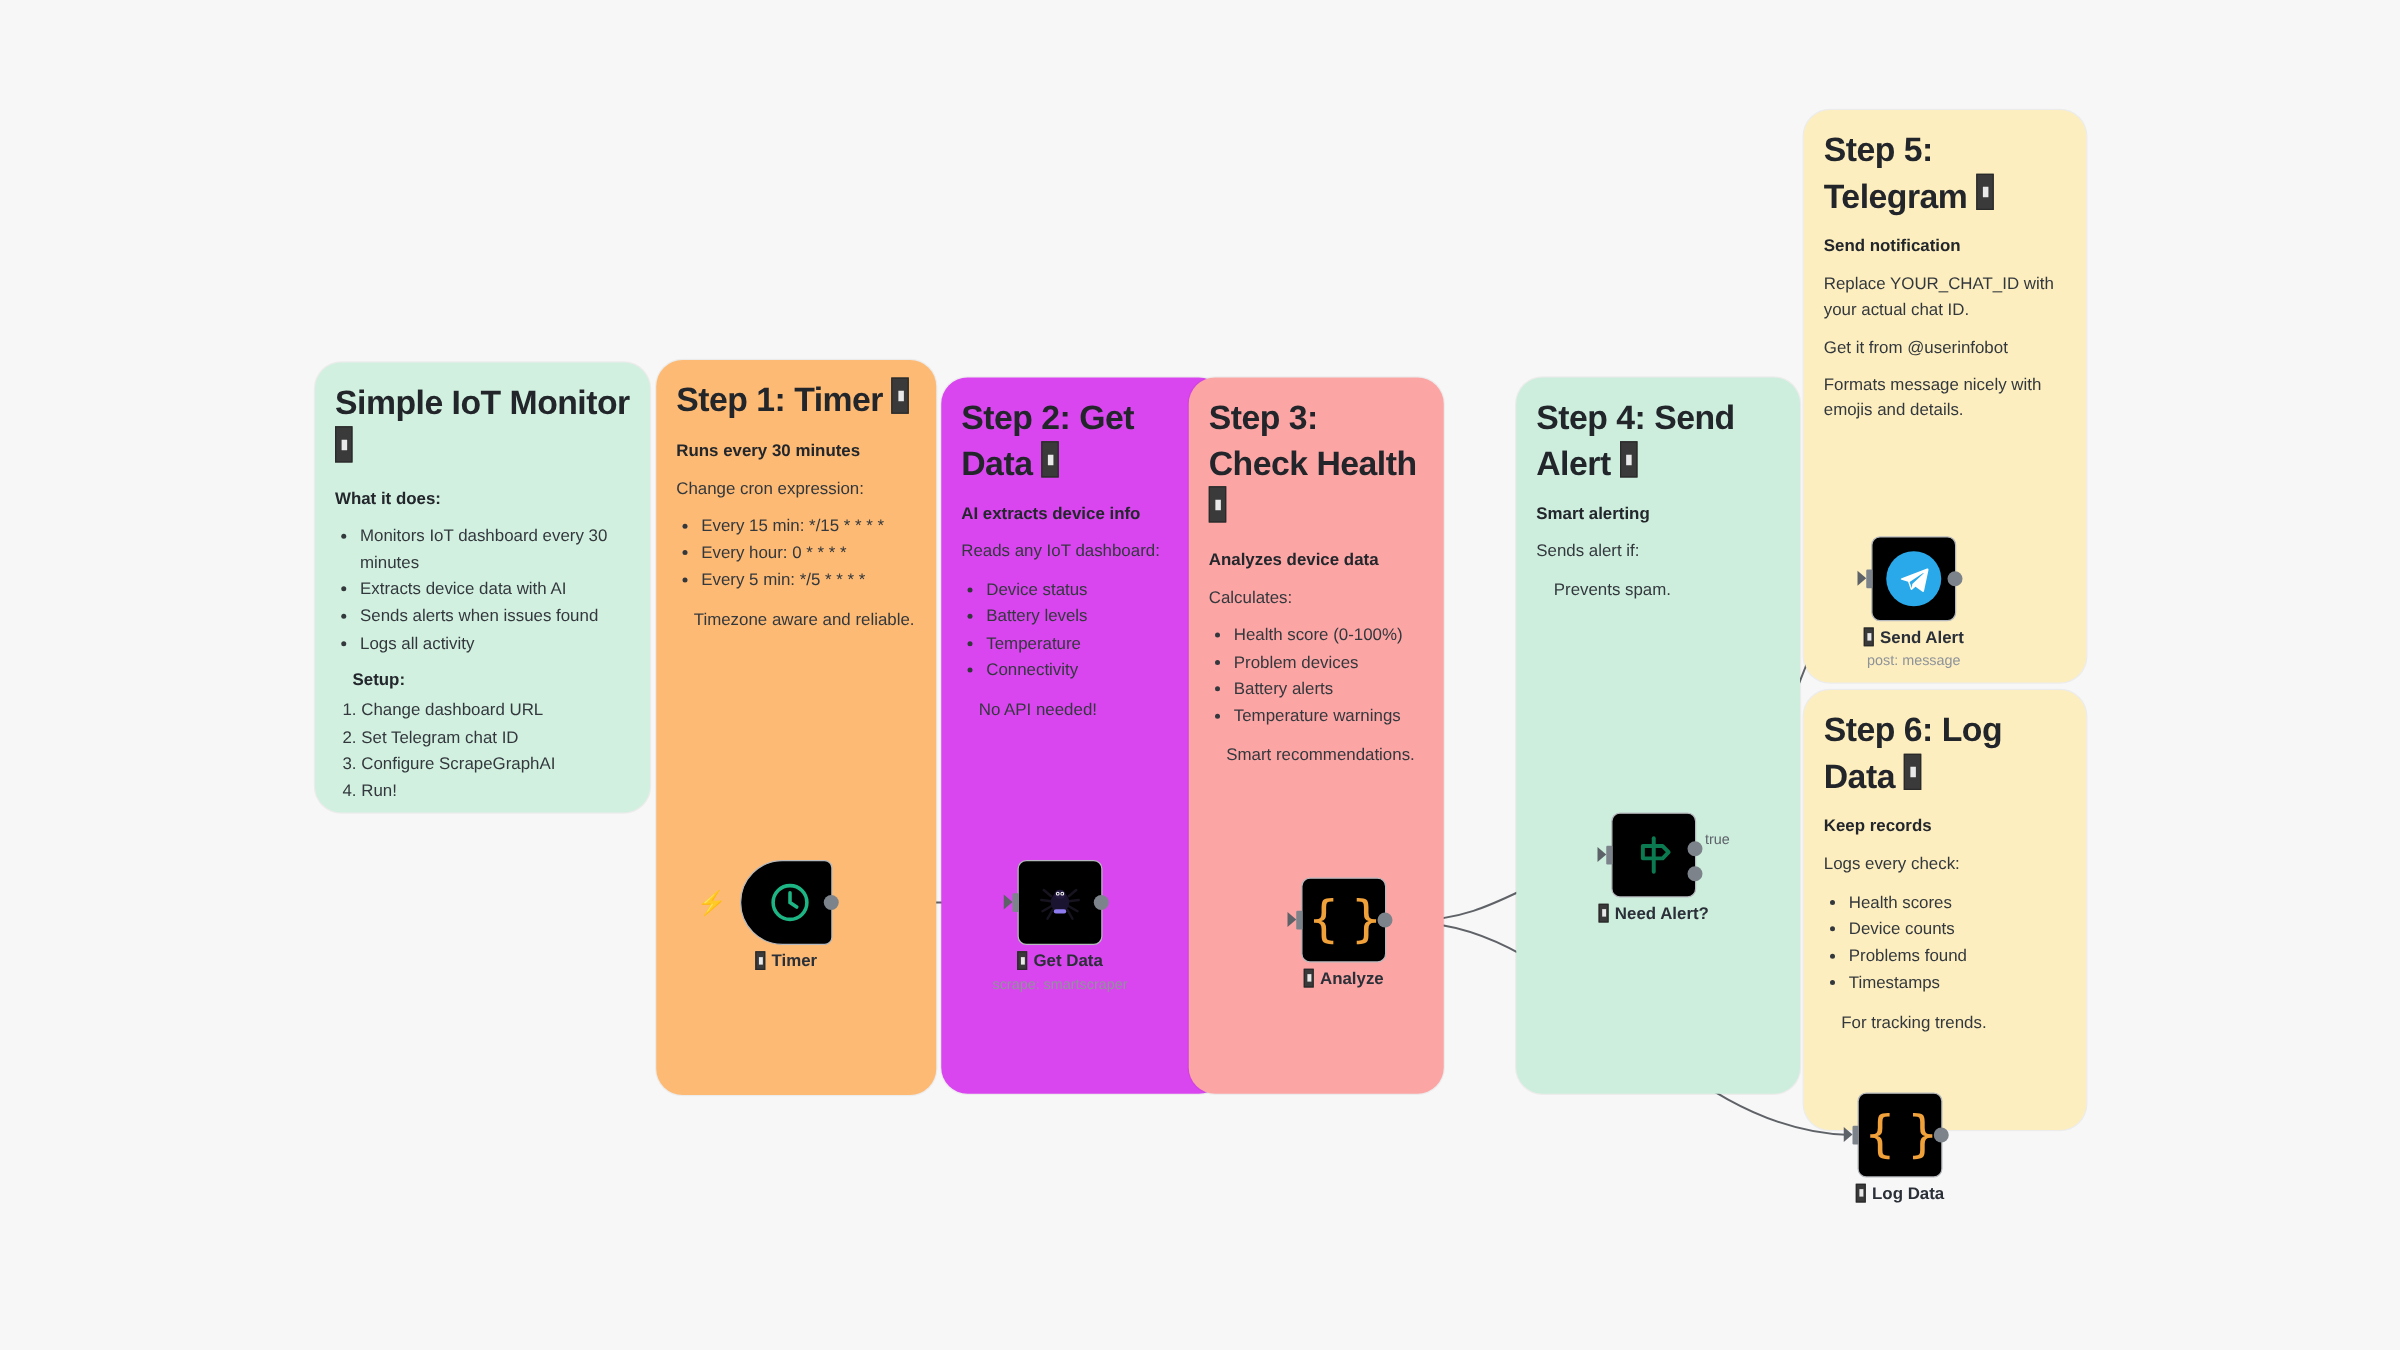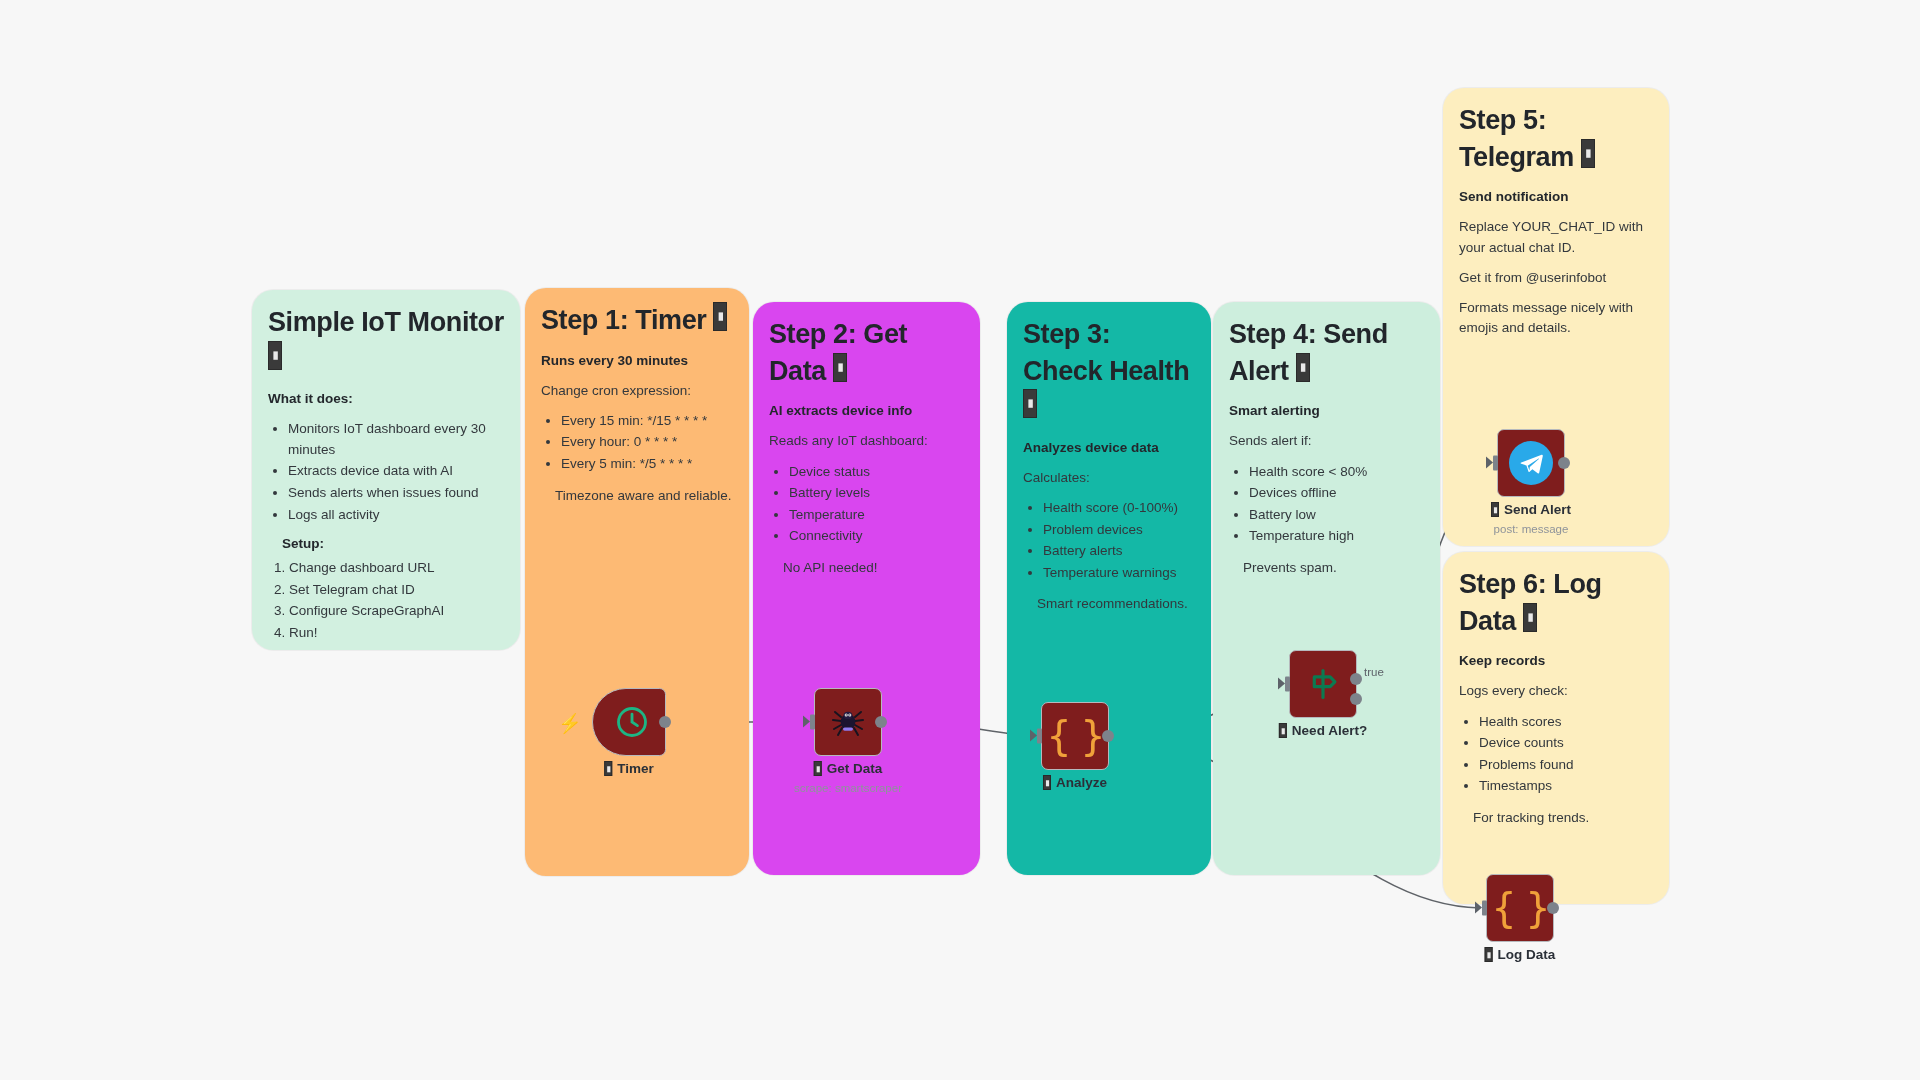--- a/index.html
+++ b/index.html
@@ -67,21 +67,21 @@
     white-space: nowrap;
   }
   .tofu.big  { width: 14px; height: 29px; font-size: 7px; line-height: 29px; letter-spacing:-1px; }
   .tofu.small{ width: 8px;  height: 15px; font-size: 5px; line-height: 15px; letter-spacing:-1px; }
 
   
   .node { position: absolute; }
   .node-box {
     position: relative;
     width: 68px; height: 68px;
-    background: #7f1d1d;
+    background: #000000;
     border: 1.4px solid #b6b9bd;
     border-radius: 7px;
     display: flex; align-items: center; justify-content: center;
   }
   .node-box.trigger {
     width: 74px;
     border-top-left-radius: 38px;
     border-bottom-left-radius: 38px;
     border-top-right-radius: 7px;
     border-bottom-right-radius: 7px;
@@ -210,21 +210,21 @@
     <p>Reads any IoT dashboard:</p>
     <ul>
       <li>Device status</li>
       <li>Battery levels</li>
       <li>Temperature</li>
       <li>Connectivity</li>
     </ul>
     <p class="indent">No API needed!</p>
   </div>
 
-  <div class="sticky" style="left:1007px; top:302px; width:204px; height:573px; background:#14b8a6;">
+  <div class="sticky" style="left:951px; top:302px; width:204px; height:573px; background:#fca5a5;">
     <h1>
       <span>Step 3: Check Health</span>
       <span class="tofu big">█</span>
     </h1>
     <div class="lead">Analyzes device data</div>
     <p>Calculates:</p>
     <ul>
       <li>Health score (0-100%)</li>
       <li>Problem devices</li>
       <li>Battery alerts</li>
@@ -233,26 +233,20 @@
     <p class="indent">Smart recommendations.</p>
   </div>
 
   <div class="sticky" style="left:1213px; top:302px; width:227px; height:573px; background:#cdeedd;">
     <h1>
       <span>Step 4: Send Alert</span>
       <span class="tofu big">█</span>
     </h1>
     <div class="lead">Smart alerting</div>
     <p>Sends alert if:</p>
-    <ul>
-      <li>Health score &lt; 80%</li>
-      <li>Devices offline</li>
-      <li>Battery low</li>
-      <li>Temperature high</li>
-    </ul>
     <p class="indent">Prevents spam.</p>
   </div>
 
   <div class="sticky" style="left:1443px; top:88px; width:226px; height:458px; background:#fdeebf;">
     <h1>
       <span>Step 5: Telegram</span>
       <span class="tofu big">█</span>
     </h1>
     <div class="lead">Send notification</div>
     <p>Replace YOUR_CHAT_ID with your actual chat ID.</p>

